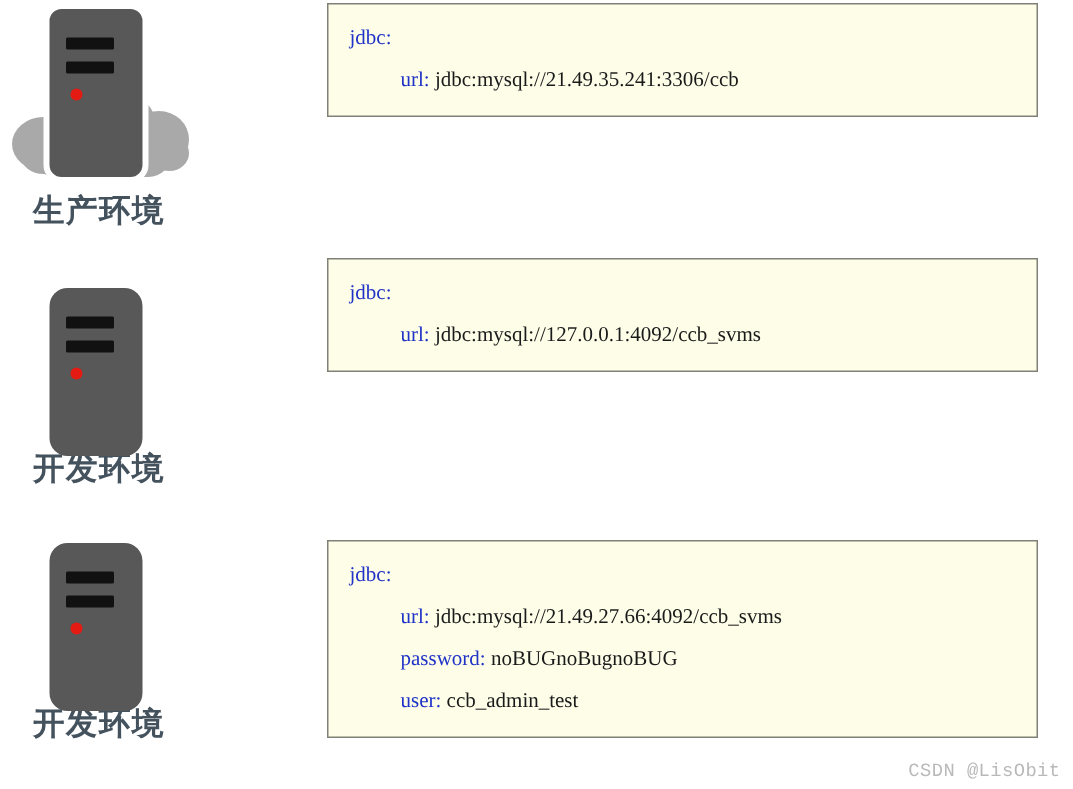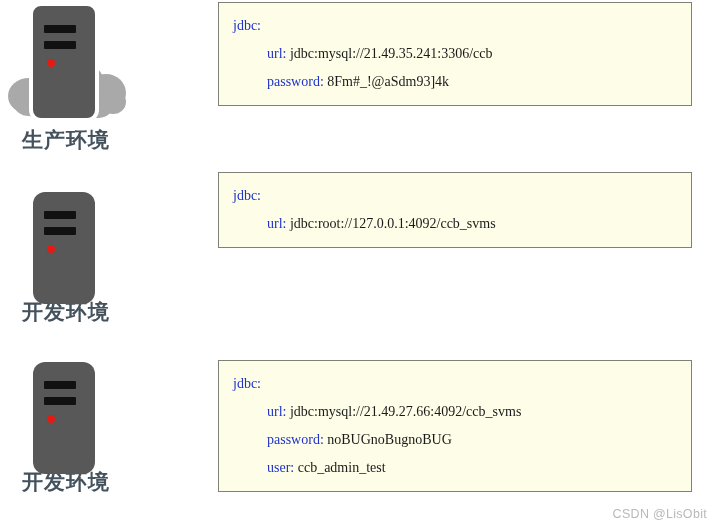--- a/index.html
+++ b/index.html
@@ -136,21 +136,21 @@
   }
   .code-line.indent { padding-left: 48px; }
   .k { color: #2033c7; }
   .v { color: #1a1a1a; }
 
   
   .watermark {
     position: absolute;
     right: 8px;
     bottom: 5px;
-    font-family: Liberation Sans, sans-serif;
+    font-family: Liberation Mono, monospace;
     font-size: 12.5px;
     color: #b9b9b9;
     letter-spacing: 0.3px;
   }
 </style>
 </head>
 <body>
 
 <div class="env-col">
 
@@ -196,26 +196,25 @@
     <div class="env-label">开发环境</div>
   </div>
 
 </div>
 
 <div class="code-col">
 
   <div class="code-block b1">
     <div class="code-line"><span class="k">jdbc:</span></div>
     <div class="code-line indent"><span class="k">url:</span> <span class="v">jdbc:mysql://21.49.35.241:3306/ccb</span></div>
-    <div class="code-line indent"><span class="k">password:</span> <span class="v">8Fm#_!@aSdm93]4k</span></div>
   </div>
 
   <div class="code-block b2">
     <div class="code-line"><span class="k">jdbc:</span></div>
-    <div class="code-line indent"><span class="k">url:</span> <span class="v">jdbc:root://127.0.0.1:4092/ccb_svms</span></div>
+    <div class="code-line indent"><span class="k">url:</span> <span class="v">jdbc:mysql://127.0.0.1:4092/ccb_svms</span></div>
   </div>
 
   <div class="code-block b3">
     <div class="code-line"><span class="k">jdbc:</span></div>
     <div class="code-line indent"><span class="k">url:</span> <span class="v">jdbc:mysql://21.49.27.66:4092/ccb_svms</span></div>
     <div class="code-line indent"><span class="k">password:</span> <span class="v">noBUGnoBugnoBUG</span></div>
     <div class="code-line indent"><span class="k">user:</span> <span class="v">ccb_admin_test</span></div>
   </div>
 
 </div>

